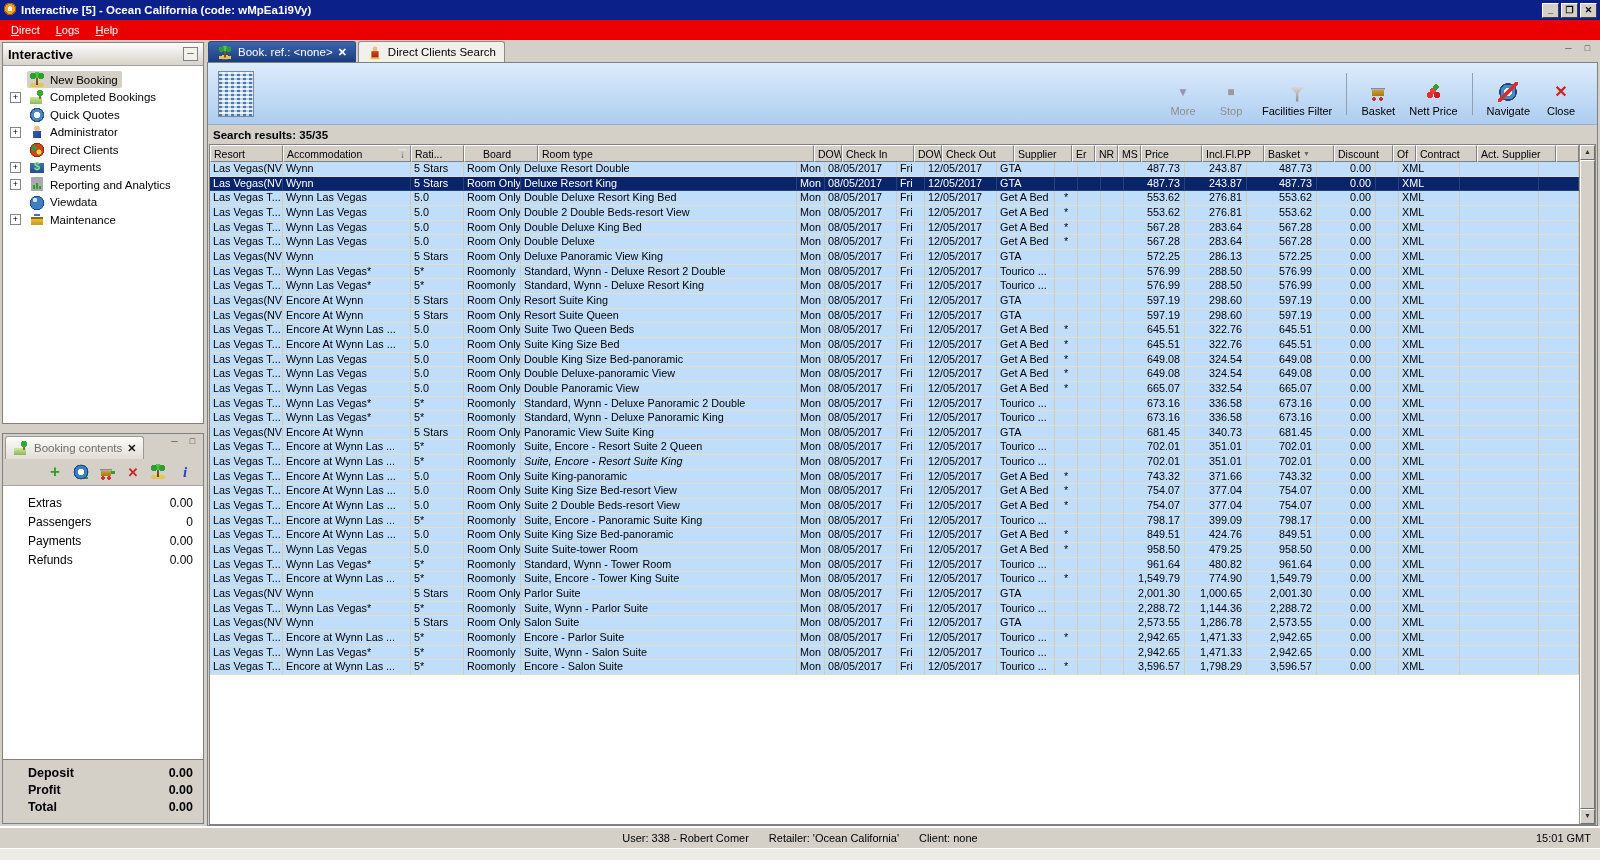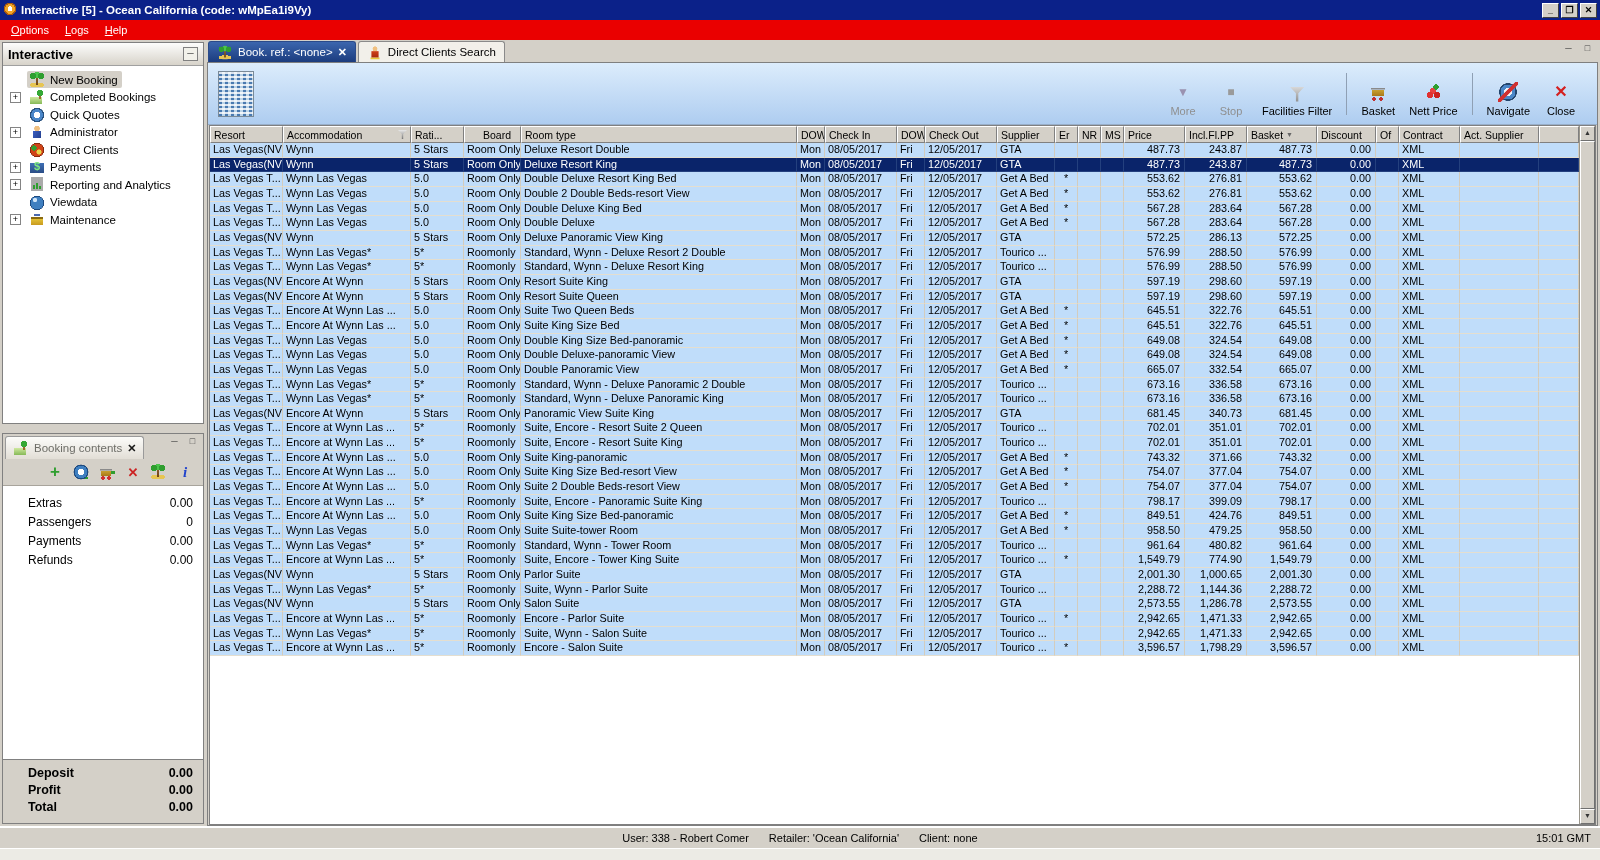--- a/index.html
+++ b/index.html
@@ -214,21 +214,21 @@
   <span class="app-icon"></span>
   <span class="win-title">Interactive [5] - Ocean California (code: wMpEa1i9Vy)</span>
   <div class="win-btns">
     <div class="win-btn">_</div>
     <div class="win-btn">❐</div>
     <div class="win-btn">✕</div>
   </div>
 </div>
 
 <div class="menubar">
-    <span class="menu-item">Options</span>
+    <span class="menu-item">Direct</span>
     <span class="menu-item">Logs</span>
     <span class="menu-item">Help</span>
   </div>
 
 <div class="app-content">
   <div class="left-col">
     <div class="interactive-panel">
       <div class="panel-header">
         <span>Interactive</span>
         <div class="collapse-box">─</div>
@@ -415,35 +415,38 @@
               <span class="ti ti-navigate-compass-icon"></span>
               <div>Navigate</div>
             </div>
             <div class="tool-btn">
               <span class="ti ti-close-x-icon"></span>
               <div>Close</div>
             </div>
           </div>
       </div>
 
+      <div class="results-bar">
+        <span>Search results: 35/35</span>
+      </div>
 
       <div class="grid-wrap">
         <div class="grid">
           <div class="grid-header">
               <div class="gh-cell l" style="width: 73px;">
                 <span>Resort</span>
               </div>
               <div class="gh-cell l" style="width: 128px;">
                 <span>Accommodation</span>
                 <span class="h-funnel"></span>
               </div>
               <div class="gh-cell l" style="width: 53px;">
                 <span>Rati...</span>
               </div>
-              <div class="gh-cell l" style="width: 57px; padding-left: 18px;">
+              <div class="gh-cell l" style="width: 74px; padding-left: 18px;">
                 <span>Board</span>
               </div>
               <div class="gh-cell l" style="width: 276px;">
                 <span>Room type</span>
               </div>
               <div class="gh-cell l" style="width: 28px;">
                 <span>DOW</span>
               </div>
               <div class="gh-cell l" style="width: 72px;">
                 <span>Check In</span>
@@ -949,21 +952,21 @@
                 <div class="tcell l" style="width: 23px;"></div>
                 <div class="tcell l" style="width: 61px;">XML</div>
                 <div class="tcell l" style="width: 79px;"></div>
                 <div class="tcell fill"></div>
               </div>
               <div class="trow">
                 <div class="tcell l" style="width: 73px;">Las Vegas T...</div>
                 <div class="tcell l" style="width: 128px;">Encore at Wynn Las ...</div>
                 <div class="tcell l" style="width: 53px;">5*</div>
                 <div class="tcell l" style="width: 57px;">Roomonly</div>
-                <div class="tcell l" style="width: 276px;">Suite, Encore - Resort Suite King</div>
+                <div class="tcell l" style="width: 276px; font-style: italic;">Suite, Encore - Resort Suite King</div>
                 <div class="tcell l" style="width: 28px;">Mon</div>
                 <div class="tcell l" style="width: 72px;">08/05/2017</div>
                 <div class="tcell l" style="width: 28px;">Fri</div>
                 <div class="tcell l" style="width: 72px;">12/05/2017</div>
                 <div class="tcell l" style="width: 58px;">Tourico ...</div>
                 <div class="tcell c" style="width: 23px;"></div>
                 <div class="tcell c" style="width: 23px;"></div>
                 <div class="tcell c" style="width: 23px;"></div>
                 <div class="tcell r" style="width: 61px;">702.01</div>
                 <div class="tcell r" style="width: 62px;">351.01</div>

